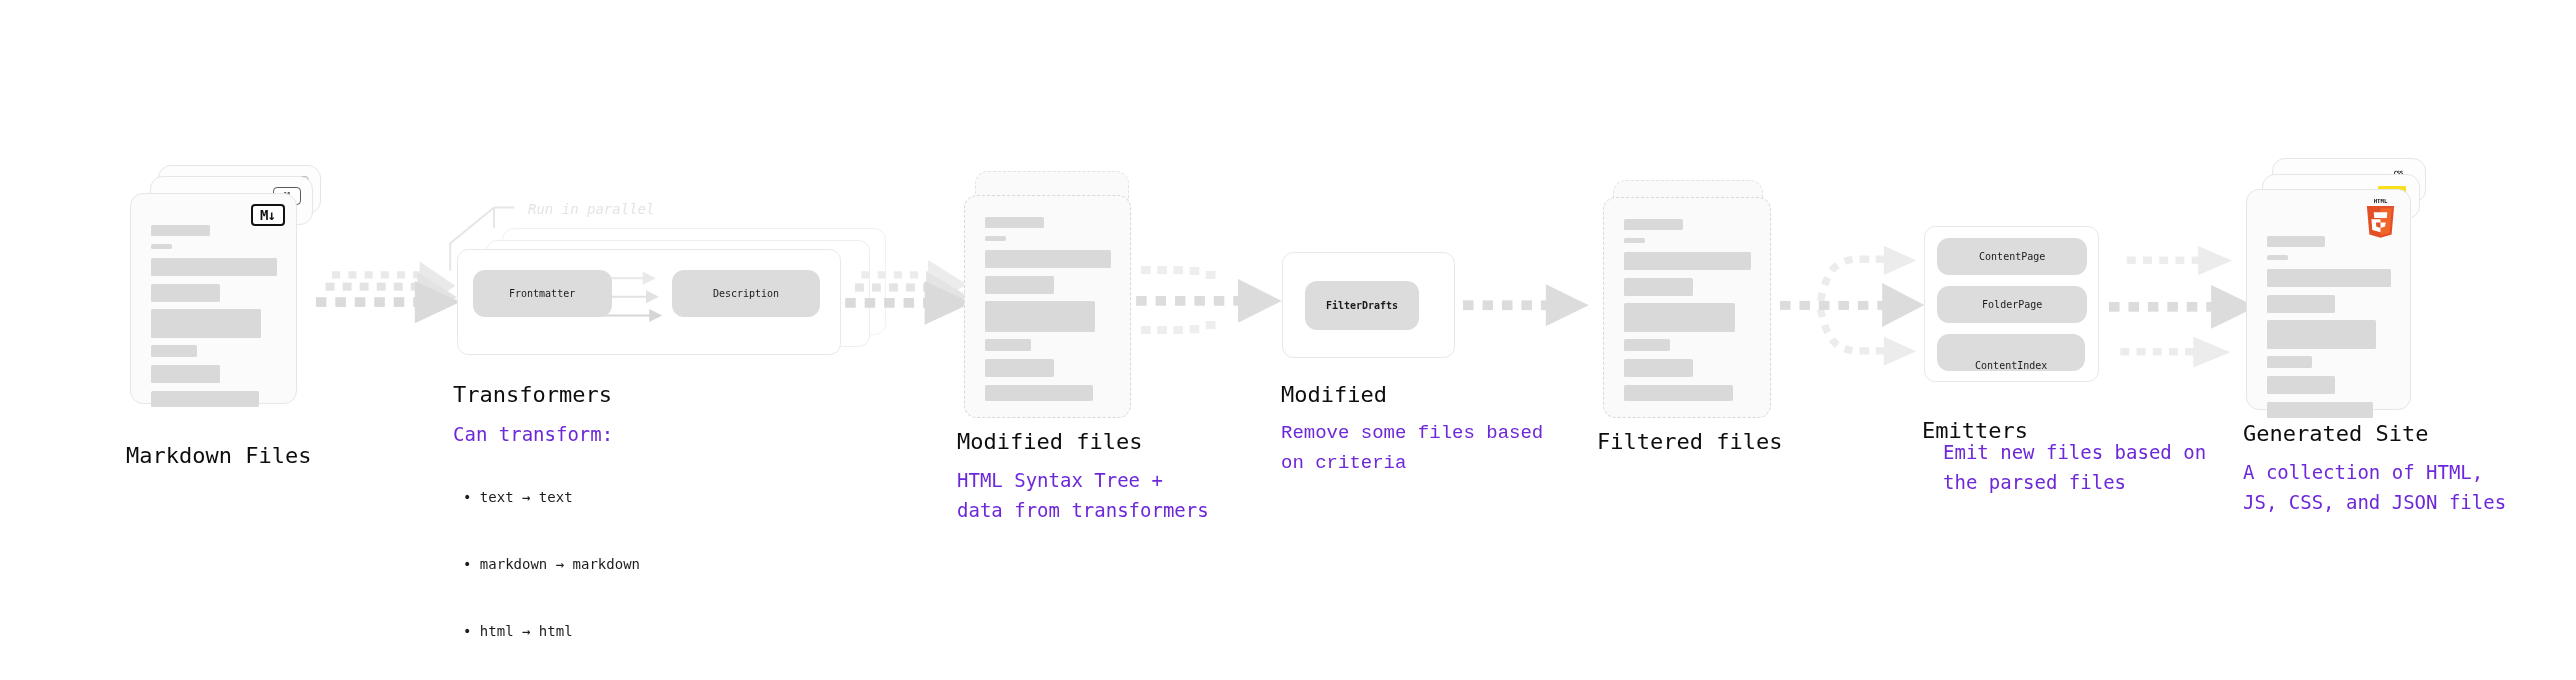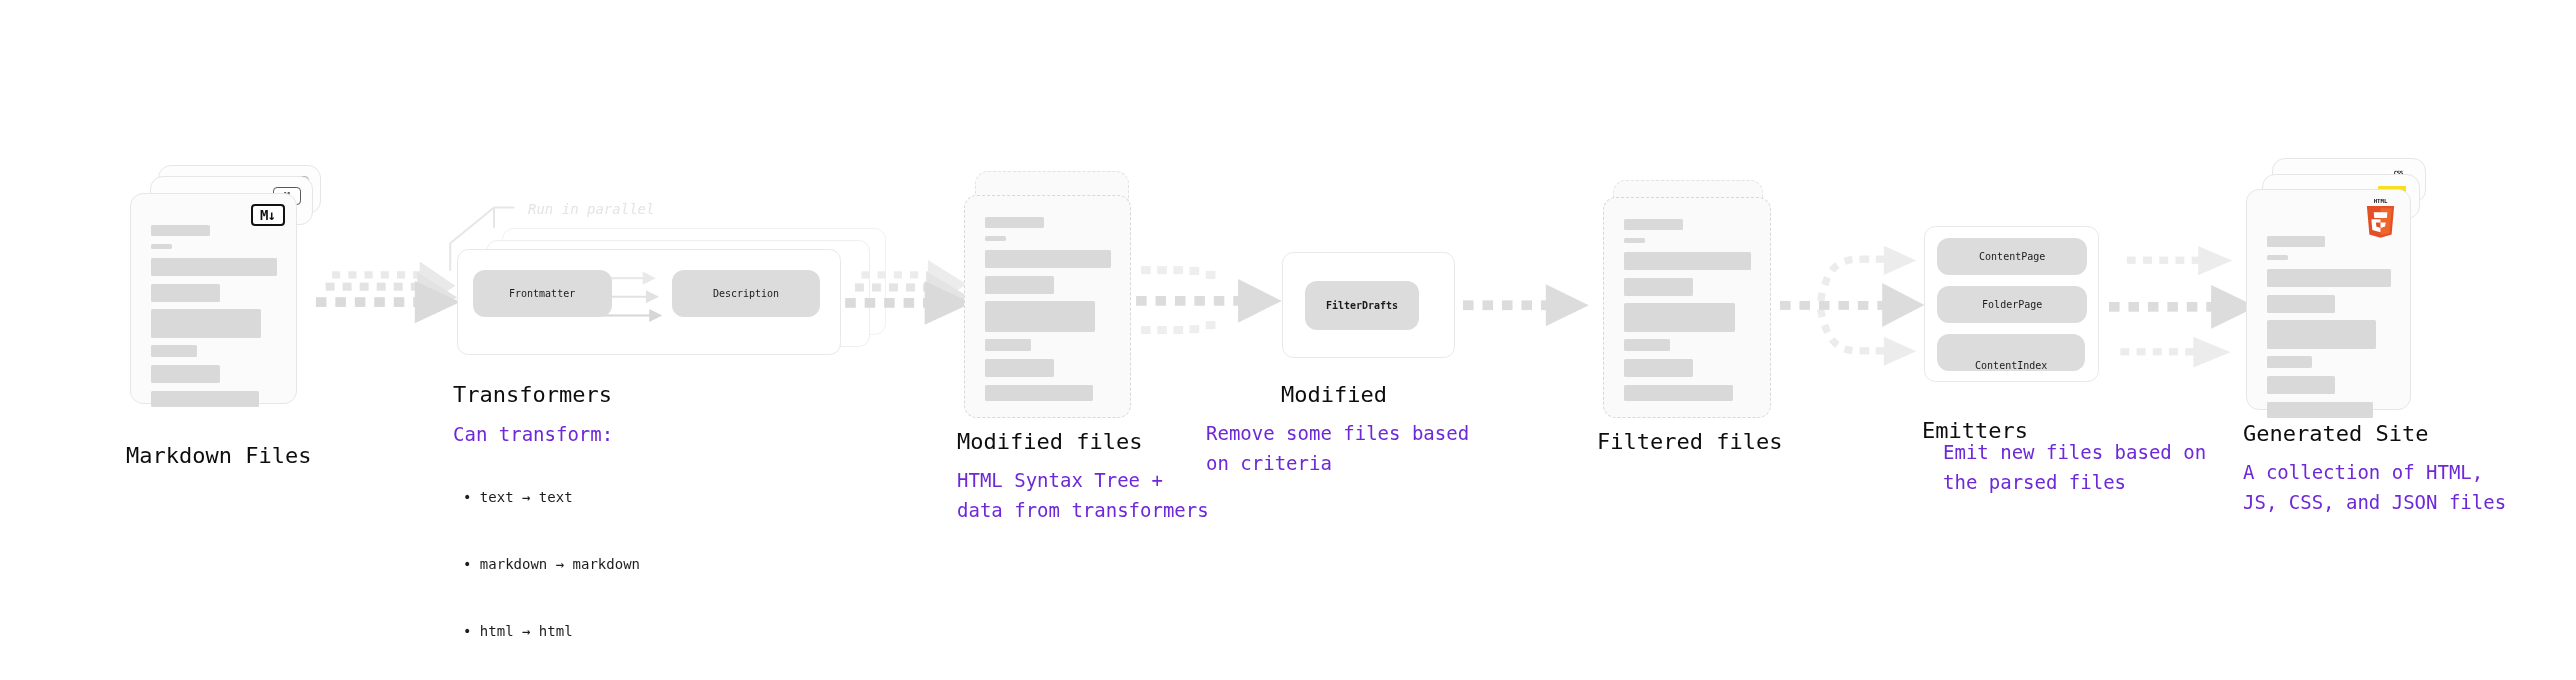--- a/index.html
+++ b/index.html
@@ -265,21 +265,21 @@
     </g>
   </svg>
 
   <div class="node">
     <div class="gbox" style="left:1282px; top:252px; width:173px; height:106px;">
       <div class="chip" style="left:22px; top:28px; width:114px; height:49px;font-weight:bold;">
         <span>FilterDrafts</span>
       </div>
     </div>
     <div class="title" style="left:1281px; top:382px;">Modified</div>
-    <div class="sub" style="left:1206px; top:418px;">Remove some files based
+    <div class="sub" style="left:1281px; top:418px;font-family:Liberation Mono, monospace;">Remove some files based
 on criteria</div>
   </div>
 
   <svg style="left:1463px; top:284px; width:138px; height:49px;" viewBox="0 0 170 60">
     <g fill="#dcdcdc">
       <rect x="0" y="20" width="13" height="12"></rect>
         <rect x="24" y="20" width="13" height="12"></rect>
       <rect x="48" y="20" width="13" height="12"></rect>
         <rect x="72" y="20" width="13" height="12"></rect>
       <rect x="96" y="20" width="13" height="12"></rect>

